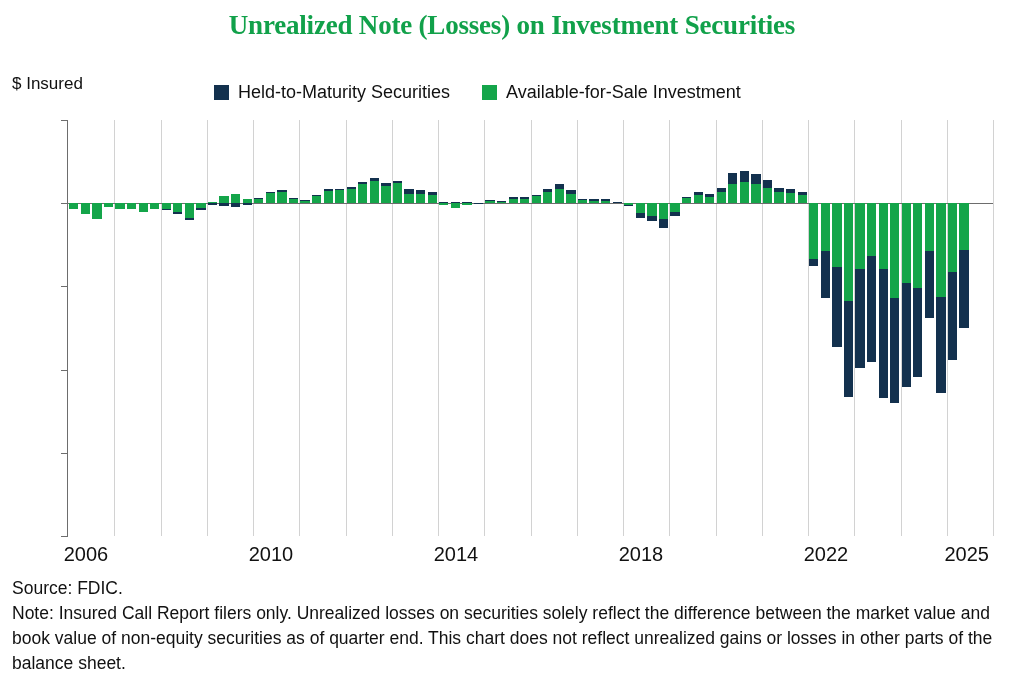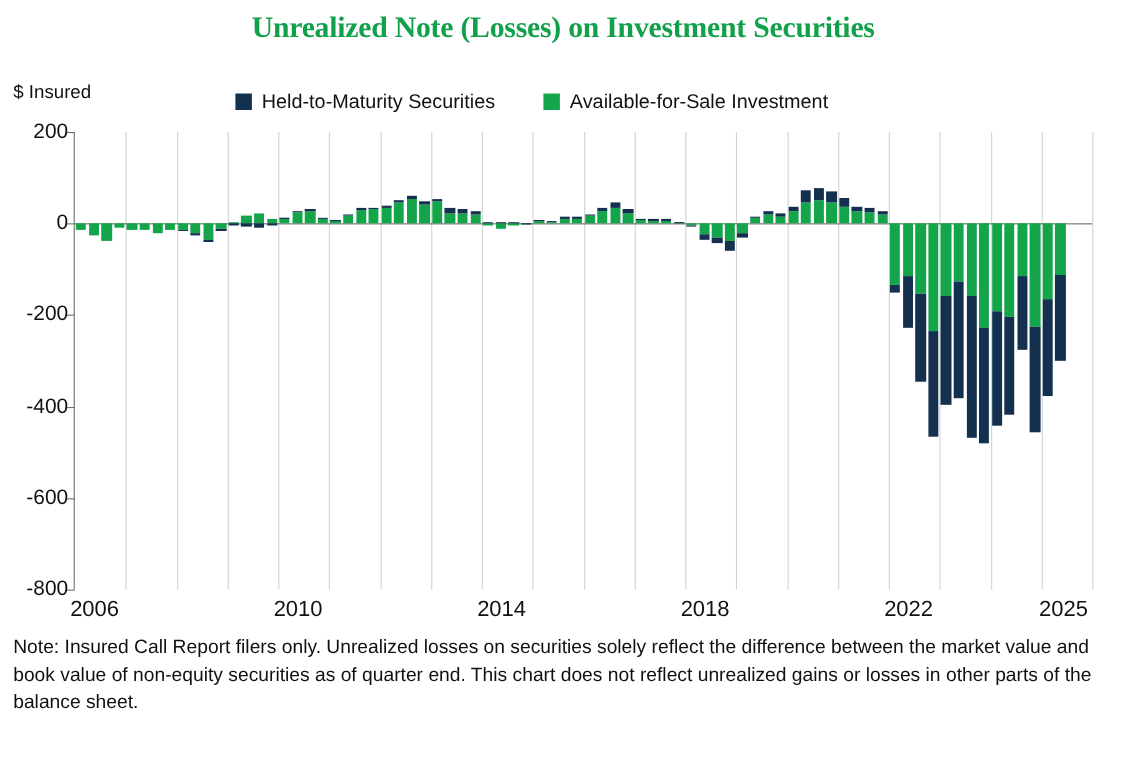--- a/index.html
+++ b/index.html
@@ -27,21 +27,21 @@
 
   
   .axis-unit{
     position:absolute;left:12px;top:74px;
     font-size:17px;color:#111;
   }
 
   
   .legend{
     position:absolute;left:214px;top:82px;
-    display:flex;align-items:center;gap:44px;
+    display:flex;align-items:center;gap:32px;
     font-size:18px;color:#111;
   }
   .legend-item{display:flex;align-items:center;gap:9px;white-space:nowrap;}
   .legend-swatch{width:15px;height:15px;display:inline-block;}
 
   
   .plot{
     position:absolute;
     left:68px;top:120px;
     width:925px;height:416px;
@@ -100,28 +100,20 @@
     <div class="legend-item">
       <span class="legend-swatch" style="background:#13314e"></span>
       <span>Held-to-Maturity Securities</span>
     </div>
     <div class="legend-item">
       <span class="legend-swatch" style="background:#14a54a"></span>
       <span>Available-for-Sale Investment</span>
     </div>
   </div>
 
-  <div class="ylabels" id="ylabels">
-      <div class="ylabel" style="top: 0px;">200</div>
-      <div class="ylabel" style="top: 83.2px;">0</div>
-      <div class="ylabel" style="top: 166.4px;">-200</div>
-      <div class="ylabel" style="top: 249.6px;">-400</div>
-      <div class="ylabel" style="top: 332.8px;">-600</div>
-      <div class="ylabel" style="top: 416px;">-800</div>
-    </div>
 
   <div class="plot" id="plot">
     <div class="axis-left"></div>
   <div class="gridline" style="left: 46.25px;"></div>
       <div class="gridline" style="left: 92.5px;"></div>
       <div class="gridline" style="left: 138.75px;"></div>
       <div class="gridline" style="left: 185px;"></div>
       <div class="gridline" style="left: 231.25px;"></div>
       <div class="gridline" style="left: 277.5px;"></div>
       <div class="gridline" style="left: 323.75px;"></div>
@@ -454,16 +446,17 @@
   <div class="xlabels" id="xlabels">
       <div class="xlabel" style="left: 86px; top: 2px;">2006</div>
       <div class="xlabel" style="left: 271px; top: 2px;">2010</div>
       <div class="xlabel" style="left: 456px; top: 2px;">2014</div>
       <div class="xlabel" style="left: 641px; top: 2px;">2018</div>
       <div class="xlabel" style="left: 826px; top: 2px;">2022</div>
       <div class="xlabel" style="left: 966.75px; top: 2px;">2025</div>
     </div>
 
   <div class="notes">
+    <span class="src">Source: FDIC.</span>
     <span class="note">Note: Insured Call Report filers only. Unrealized losses on securities solely reflect the difference between the market value and book value of non-equity securities as of quarter end. This chart does not reflect unrealized gains or losses in other parts of the balance sheet.</span>
   </div>
 
 </div>
 
 </body></html>

